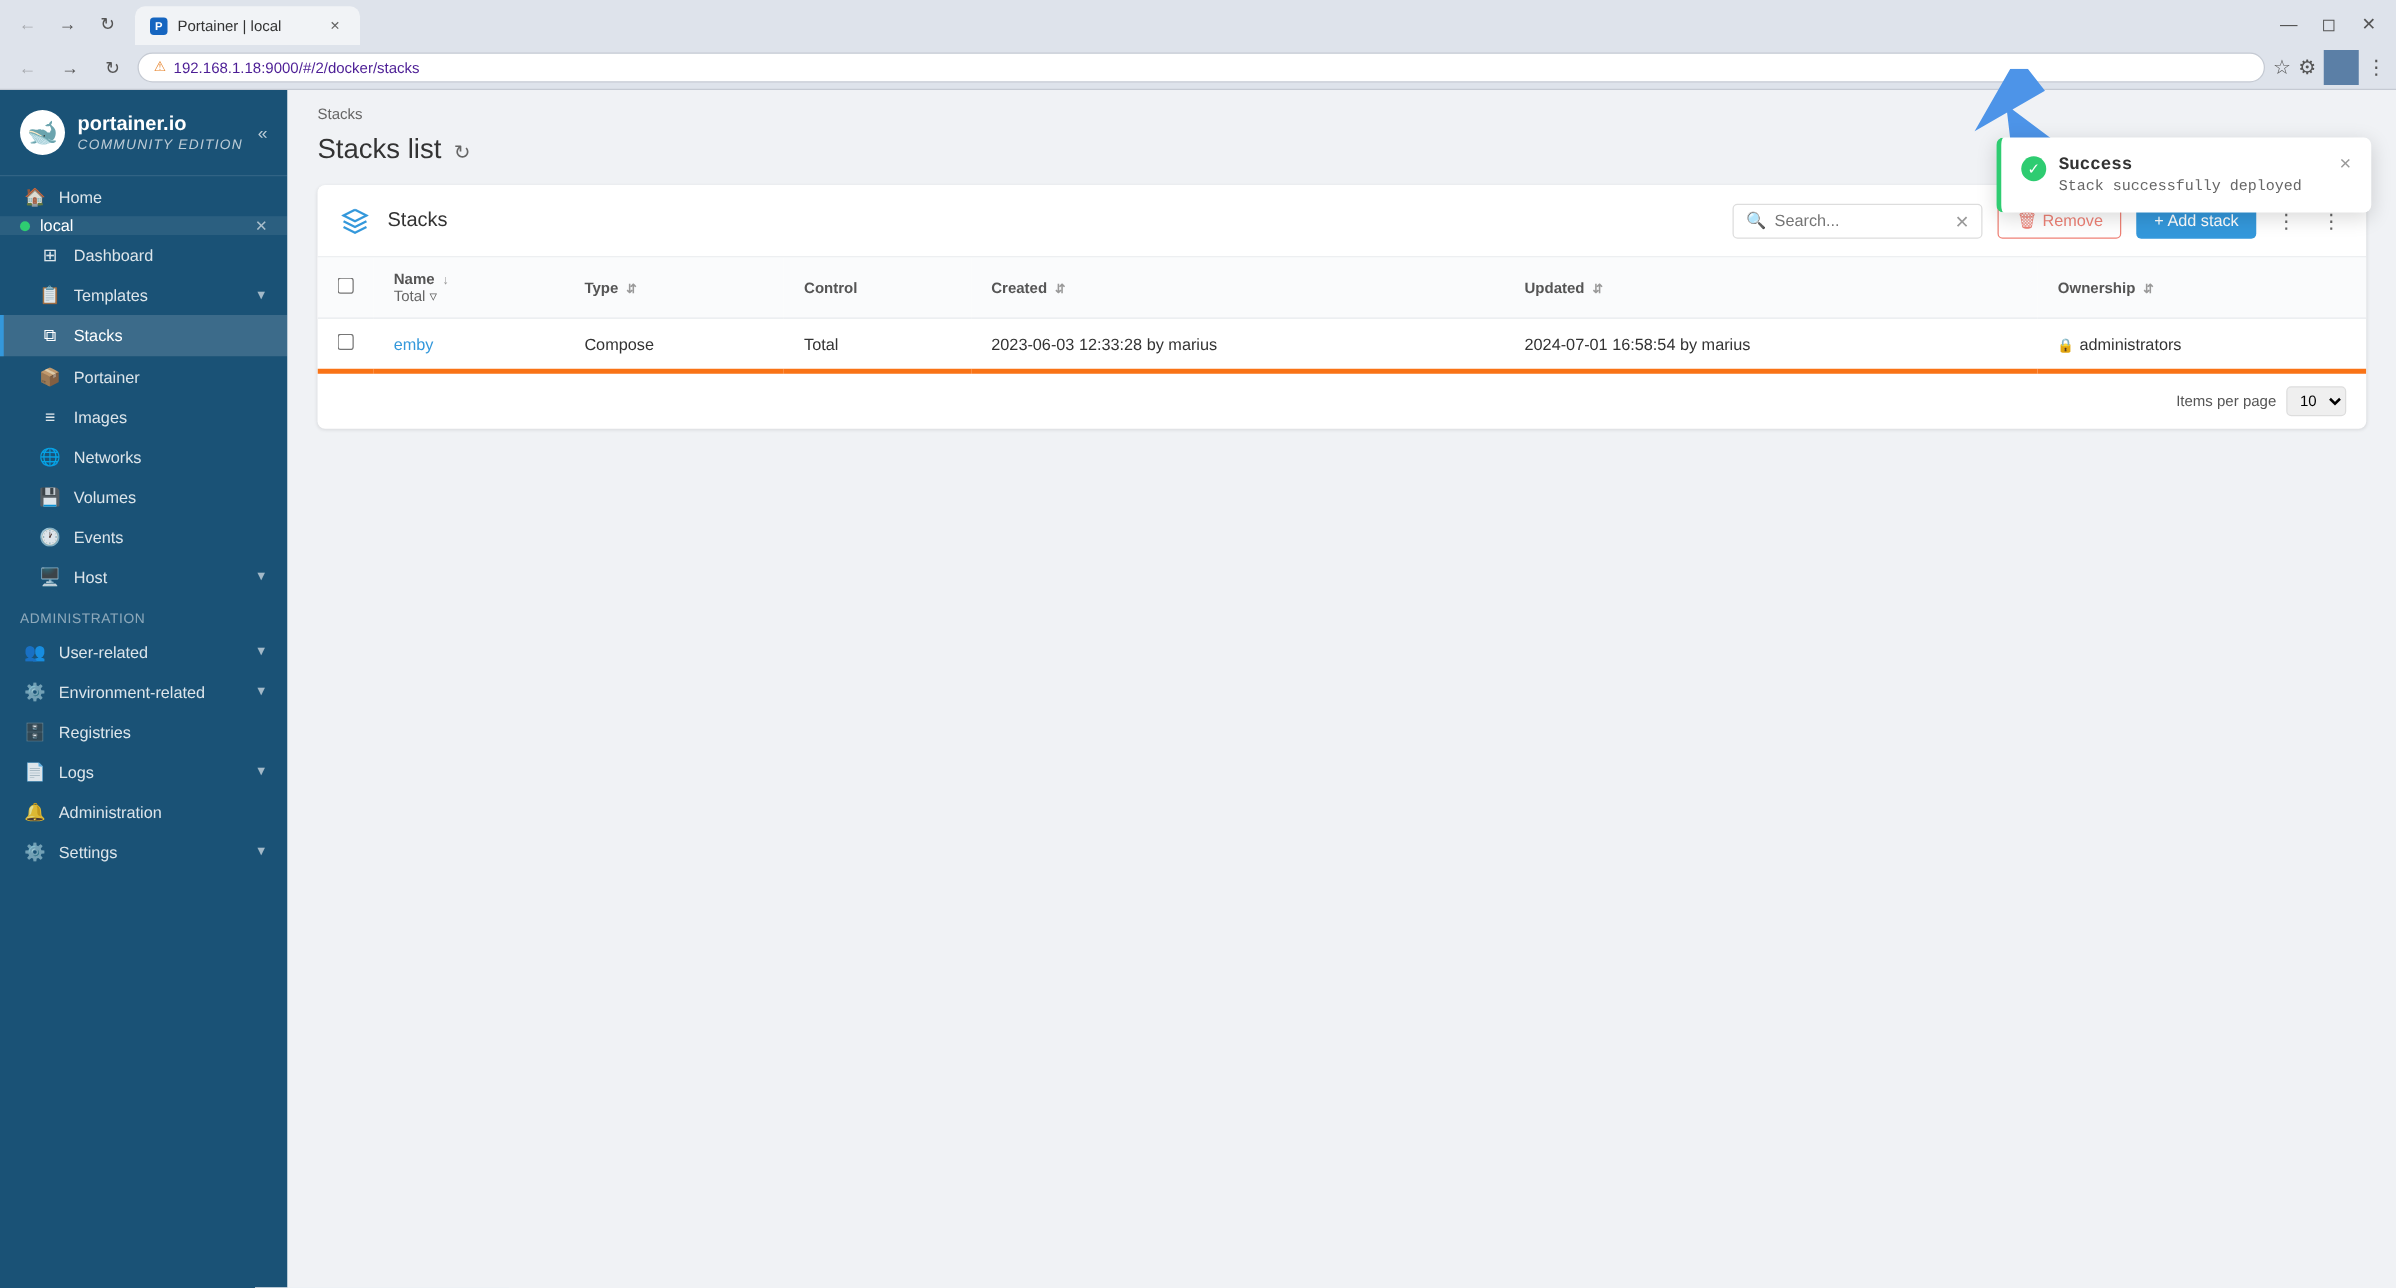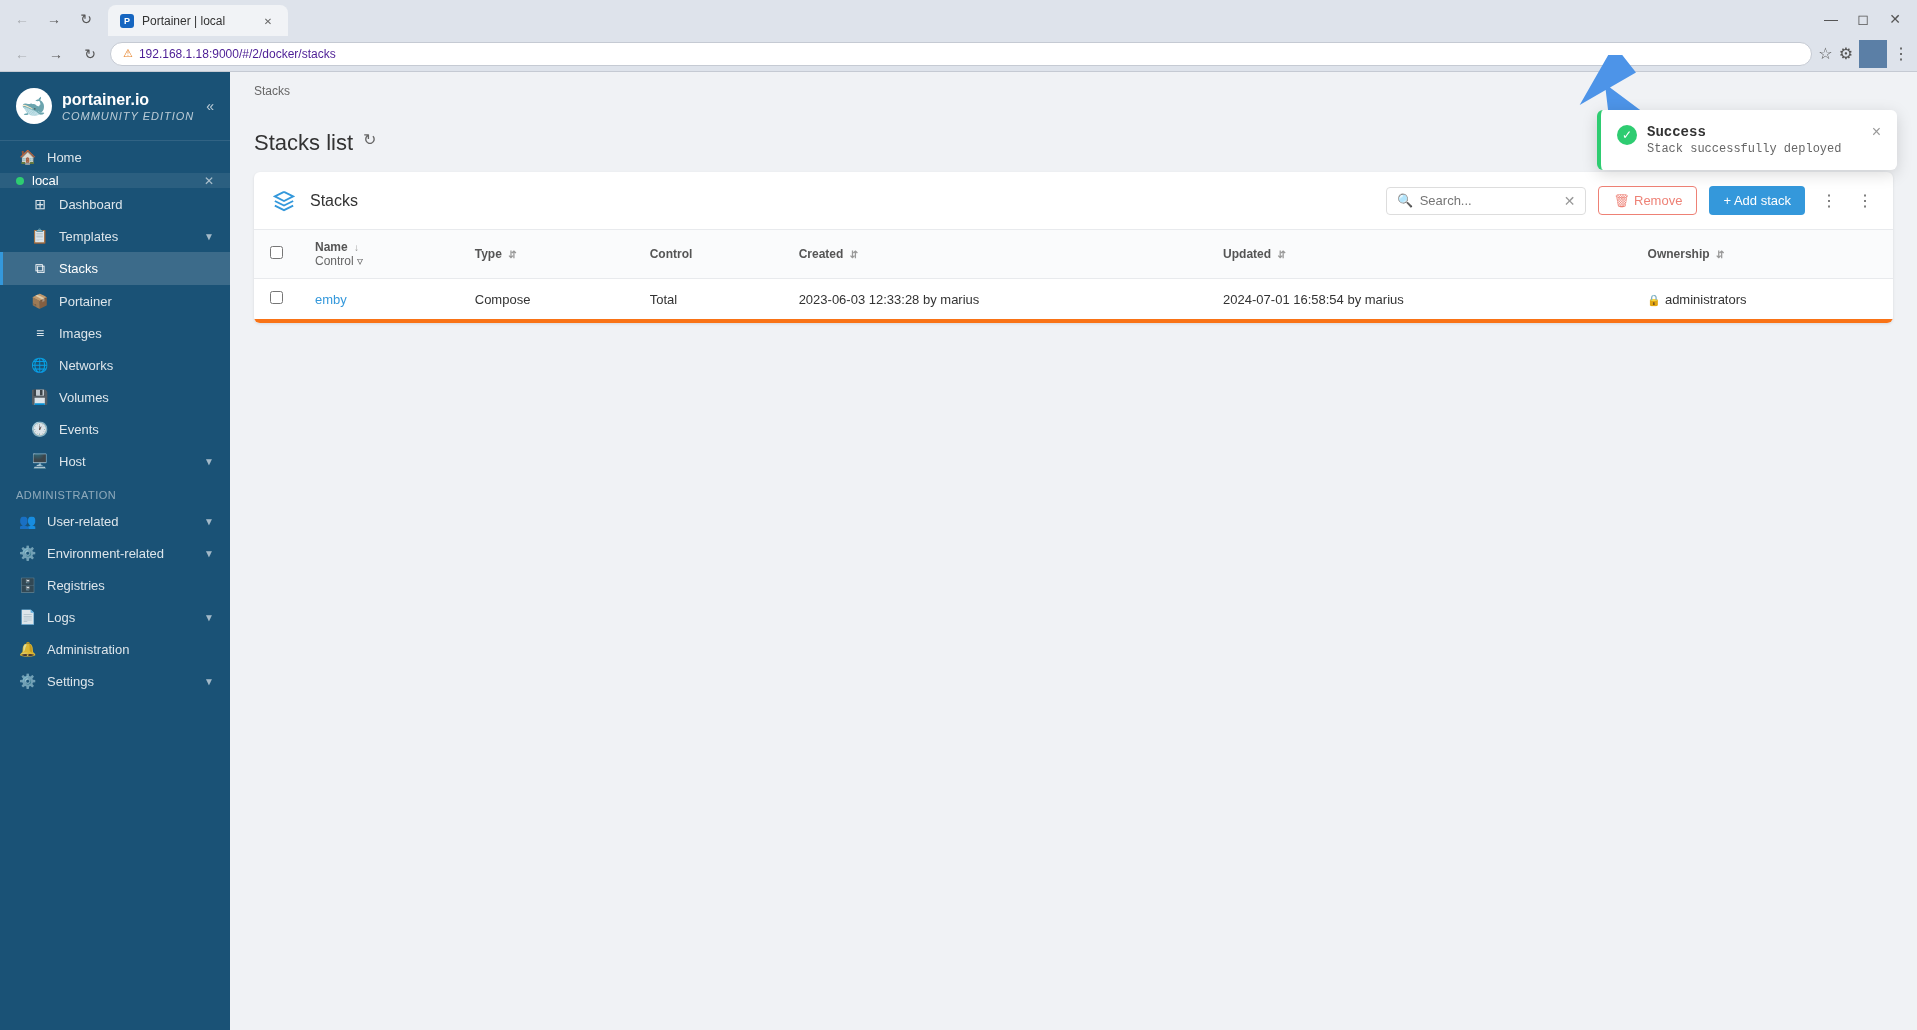--- a/index.html
+++ b/index.html
@@ -200,23 +200,22 @@
 
     .breadcrumb {
       padding: 12px 24px 4px;
       font-size: 12px;
       color: #666;
     }
 
     .page-header {
       padding: 4px 24px 16px;
       display: flex;
-      align-items: flex-start;
+      align-items: flex-end;
       gap: 10px;
-      margin-top: 24px;
     }
     .page-title {
       font-size: 22px;
       font-weight: 500;
       color: #333;
     }
     .refresh-btn {
       background: transparent;
       border: none;
       cursor: pointer;
@@ -578,21 +577,21 @@
 
       <table class="table">
         <thead>
           <tr>
             <th class="checkbox-cell">
               <input type="checkbox" style="">
             </th>
             <th>
               <span>Name</span>
               <span class="sort-icon">↓</span>
-              <button class="filter-btn">Control ▿</button>
+              <button class="filter-btn">Total ▿</button>
             </th>
             <th>
               <span>Type</span>
               <span class="sort-icon">⇵</span>
             </th>
             <th>
               <span>Control</span>
             </th>
             <th>
               <span>Created</span>
@@ -621,20 +620,28 @@
             <td>2023-06-03 12:33:28 by marius</td>
             <td>2024-07-01 16:58:54 by marius</td>
             <td>
               <span style="font-size:11px;">🔒</span>
               <span>administrators</span>
             </td>
           </tr>
         </tbody>
       </table>
 
+      <div class="pagination-row">
+        <span>Items per page</span>
+        <select class="per-page-select">
+          <option value="10">10</option>
+          <option value="25">25</option>
+          <option value="50">50</option>
+        </select>
+      </div>
     </div>
   </div>
 </div>
 
 <div class="arrow-annotation">
   <svg width="100" height="80" viewBox="0 0 100 80">
     <polygon points="90,5 30,40 60,40 45,75 80,75 65,40 95,40" fill="#4d94e8" transform="rotate(-30, 50, 40)"></polygon>
   </svg>
 </div>
 

